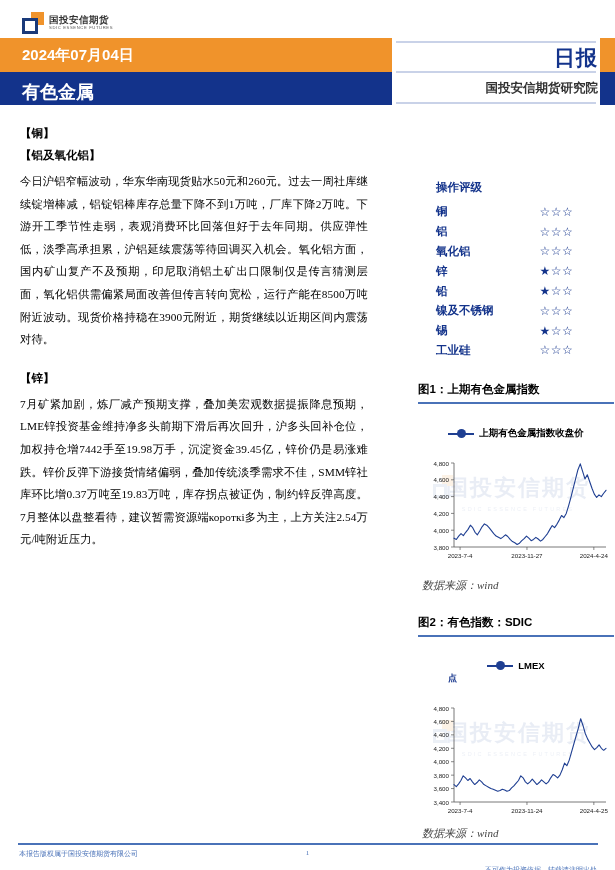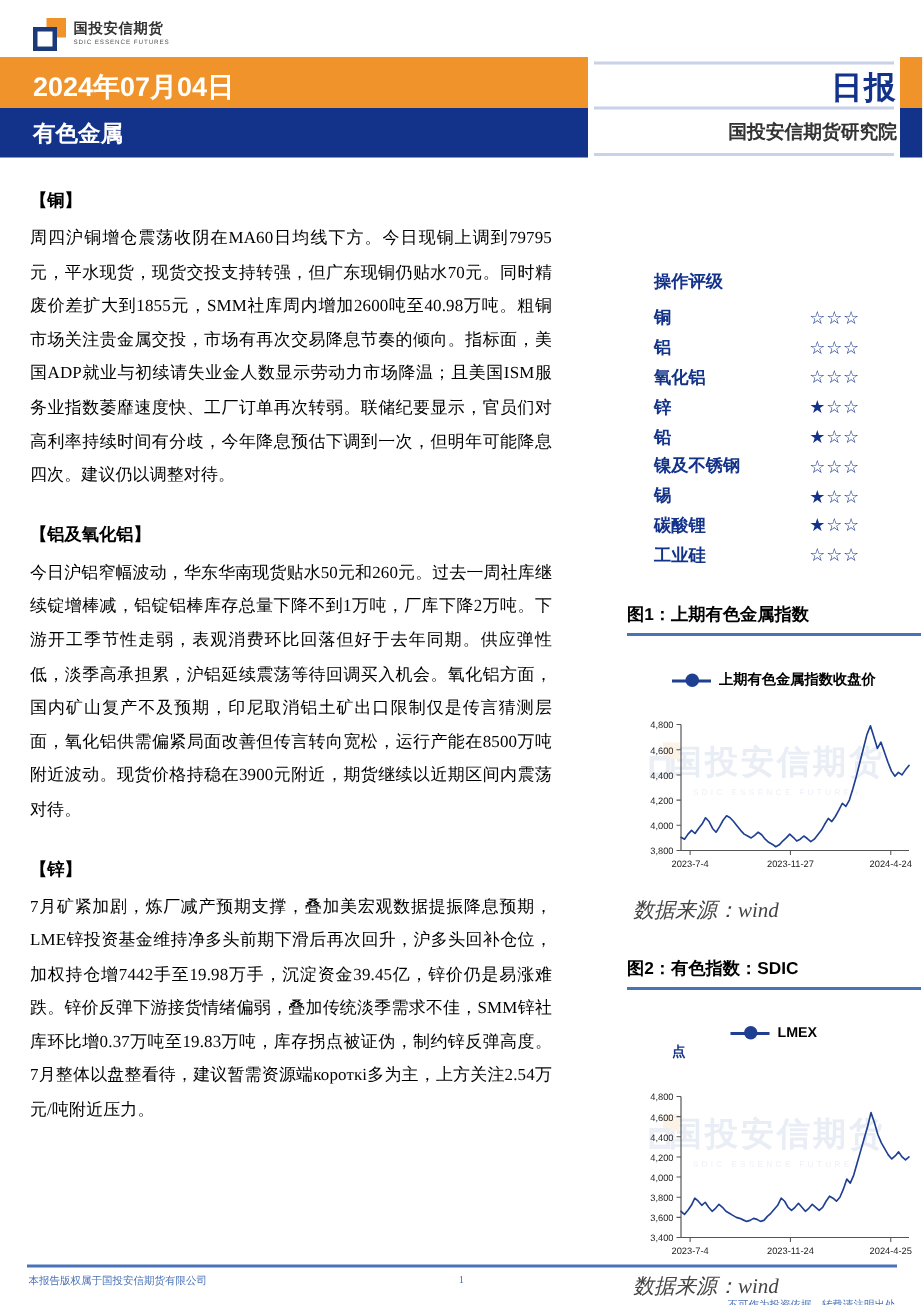--- a/index.html
+++ b/index.html
@@ -63,26 +63,26 @@
     background: #13338B;
   }
   .bar-blue-right {
     position: absolute; left: 600px; top: 72px;
     width: 15px; height: 33px;
     background: #13338B;
   }
   .bar-date {
     position: absolute; left: 22px; top: 46px;
     font-family: "Liberation Sans", sans-serif;
-    font-size: 18px; font-weight: bold; color: #ffffff;
+    font-size: 15px; font-weight: bold; color: #ffffff;
   }
   .bar-topic {
     position: absolute; left: 22px; top: 80px;
     font-family: "Liberation Sans", sans-serif;
-    font-size: 15px; font-weight: bold; color: #ffffff;
+    font-size: 18px; font-weight: bold; color: #ffffff;
   }
   .hdr-right {
     position: absolute; left: 392px; top: 38px;
     width: 208px; height: 67px;
     background: #fff;
   }
   .hdr-rule-top {
     position: absolute; left: 396px; top: 41px; width: 200px; height: 2px;
     background: #c9d2e8;
   }
@@ -195,21 +195,21 @@
     font-size: 9.5px; font-weight: bold; color: #000;
   }
   .axis-unit {
     font-family: "Liberation Sans", sans-serif;
     font-size: 9px; font-weight: bold; color: #13338B;
     margin: 1px 0 0 30px;
   }
   .fig-src {
     font-family: "Liberation Serif", serif;
     font-style: italic;
-    font-size: 14px; color: #444;
+    font-size: 11px; color: #444;
     margin: 3px 0 0 8px;
   }
   .wm {
     position: absolute; left: 10px; top: 46px;
     width: 180px; height: 44px;
     pointer-events: none;
     opacity: .30;
   }
   .wm-cn {
     font-family: "Liberation Sans", sans-serif;
@@ -280,21 +280,20 @@
   <div class="hdr-right"></div>
   <div class="hdr-rule-top"></div>
   <div class="hdr-rule-mid"></div>
   <div class="hdr-rule-bot"></div>
   <div class="hdr-daily">日报</div>
   <div class="hdr-inst">国投安信期货研究院</div>
 
   <div class="col-left">
     <div>
       <div class="sec-title">【铜】</div>
-      <div class="sec-body">周四沪铜增仓震荡收阴在MA60日均线下方。今日现铜上调到79795元，平水现货，现货交投支持转强，但广东现铜仍贴水70元。同时精废价差扩大到1855元，SMM社库周内增加2600吨至40.98万吨。粗铜市场关注贵金属交投，市场有再次交易降息节奏的倾向。指标面，美国ADP就业与初续请失业金人数显示劳动力市场降温；且美国ISM服务业指数萎靡速度快、工厂订单再次转弱。联储纪要显示，官员们对高利率持续时间有分歧，今年降息预估下调到一次，但明年可能降息四次。建议仍以调整对待。</div>
     </div>
     <div>
       <div class="sec-title">【铝及氧化铝】</div>
       <div class="sec-body">今日沪铝窄幅波动，华东华南现货贴水50元和260元。过去一周社库继续锭增棒减，铝锭铝棒库存总量下降不到1万吨，厂库下降2万吨。下游开工季节性走弱，表观消费环比回落但好于去年同期。供应弹性低，淡季高承担累，沪铝延续震荡等待回调买入机会。氧化铝方面，国内矿山复产不及预期，印尼取消铝土矿出口限制仅是传言猜测层面，氧化铝供需偏紧局面改善但传言转向宽松，运行产能在8500万吨附近波动。现货价格持稳在3900元附近，期货继续以近期区间内震荡对待。</div>
     </div>
     <div>
       <div class="sec-title">【锌】</div>
       <div class="sec-body">7月矿紧加剧，炼厂减产预期支撑，叠加美宏观数据提振降息预期，LME锌投资基金维持净多头前期下滑后再次回升，沪多头回补仓位，加权持仓增7442手至19.98万手，沉淀资金39.45亿，锌价仍是易涨难跌。锌价反弹下游接货情绪偏弱，叠加传统淡季需求不佳，SMM锌社库环比增0.37万吨至19.83万吨，库存拐点被证伪，制约锌反弹高度。7月整体以盘整看待，建议暂需资源端короткі多为主，上方关注2.54万元/吨附近压力。</div>
     </div>
   </div>
@@ -324,24 +323,20 @@
             <td>铅</td>
             <td class="stars st-pink">★☆☆</td>
           </tr>
           <tr>
             <td>镍及不锈钢</td>
             <td class="stars st-blue">☆☆☆</td>
           </tr>
           <tr>
             <td>锡</td>
             <td class="stars st-pink">★☆☆</td>
-          </tr>
-          <tr>
-            <td>碳酸锂</td>
-            <td class="stars st-green">★☆☆</td>
           </tr>
           <tr>
             <td>工业硅</td>
             <td class="stars st-blue">☆☆☆</td>
           </tr>
         </tbody>
     </table>
 
     <div class="fig-title">图1：上期有色金属指数</div>
     <div class="fig-rule"></div>

